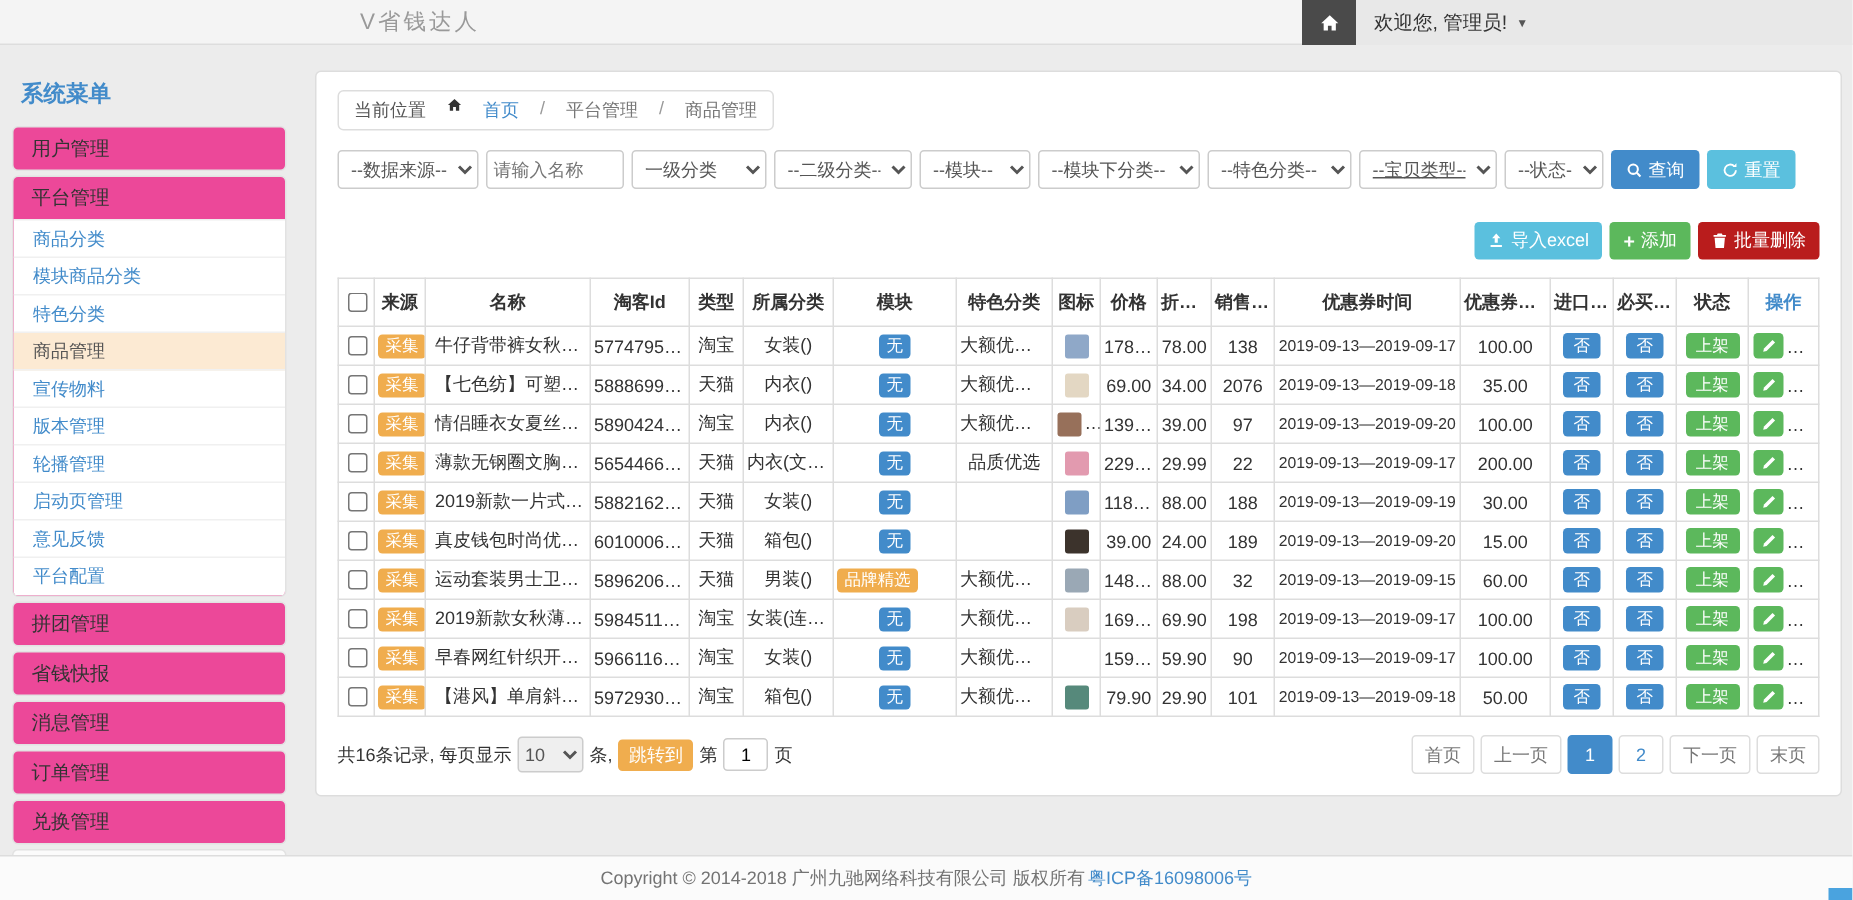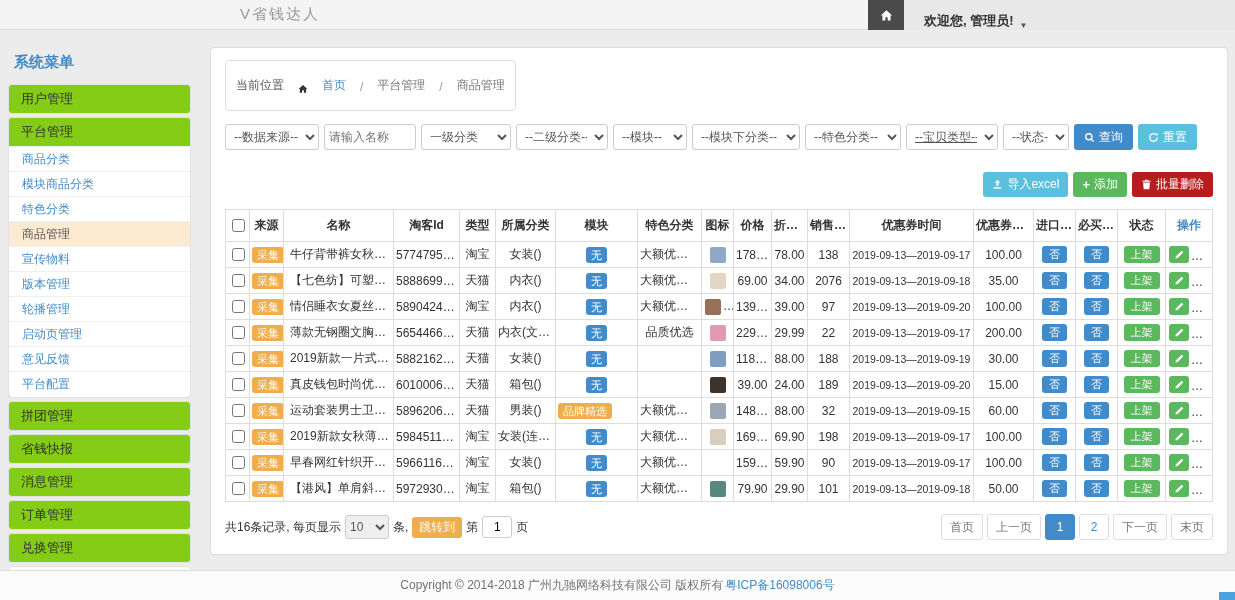--- a/index.html
+++ b/index.html
@@ -8,37 +8,37 @@
   body {
     width:1235px; height:600px; overflow:hidden; position:relative;
     background:#ececec; color:#333;
     font-family:"Liberation Sans","DejaVu Sans",sans-serif; font-size:13px;
   }
   
   .top-header { height:30px; background:#f4f4f4; border-bottom:1px solid #ddd; position:relative; display:flex; align-items:center; }
   .brand { margin-left:240px; color:#999; font-size:15px; letter-spacing:2px; }
   .header-right { position:absolute; right:0; top:0; height:30px; width:367px; background:#e8e8e8; display:flex; align-items:stretch; }
   .home-box { width:36px; background:#4a4a4a; display:flex; align-items:center; justify-content:center; cursor:pointer; }
-  .welcome { display:flex; align-items:flex-end; gap:6px; padding:0 20px; font-size:13px; color:#333; cursor:pointer;font-weight:bold; }
+  .welcome { display:flex; align-items:center; gap:6px; padding:0 12px; font-size:13px; color:#333; cursor:pointer; }
   .caret-down { font-size:8px; color:#555; }
   
   .layout { display:flex; align-items:flex-start; padding:17px 10px 0 8px; }
   
   .sidebar { width:183px; flex:none; }
   .sidebar-title { color:#428bca; font-weight:bold; font-size:15px; padding:6px 6px 12px; }
-  .menu-panel { border:1px solid #e2e2e2; border-radius:4px; background:#84cc16; margin-bottom:3px; overflow:hidden; }
+  .menu-panel { border:1px solid #e2e2e2; border-radius:4px; background:#ec4899; margin-bottom:3px; overflow:hidden; }
   .menu-panel.partial { height:10px; background:#fbfbfb; }
   .menu-head { height:28px; line-height:28px; padding-left:12px; font-size:13px; color:#333; cursor:pointer; }
   .submenu { background:#fff; border-top:1px solid #eee; }
   .submenu-item { height:25px; line-height:25px; padding-left:13px; font-size:12px; color:#428bca; border-bottom:1px solid #f0f0f0; cursor:pointer; }
   .submenu-item:last-child { border-bottom:none; }
   .submenu-item.active { background:#fcead3; color:#555; }
   
   .main-panel { flex:1; margin-left:19px; background:#fff; border:1px solid #ddd; border-radius:4px; padding:12px 14px 14px; min-height:440px; }
-  .breadcrumb { display:inline-flex; align-items:flex-end; gap:14px; border:1px solid #ddd; border-radius:4px; padding:16px 10px; font-size:12px; color:#555; background:#fff; }
+  .breadcrumb { display:inline-flex; align-items:flex-start; gap:14px; border:1px solid #ddd; border-radius:4px; padding:4px 10px; font-size:12px; color:#555; background:#fff; }
   .breadcrumb .home-link { color:#428bca; cursor:pointer; }
   .breadcrumb .crumb { color:#777; }
   .breadcrumb .sep { color:#999; }
   
   .filter-row { margin-top:13px; display:flex; align-items:center; gap:5px; }
   #filter-controls { display:contents; }
   .filter-row select, .filter-row input {
     height:26px; border:1px solid #ccc; border-radius:3px; background:#fff;
     font-size:12px; color:#555; padding:0 4px; font-family:inherit;
   }

